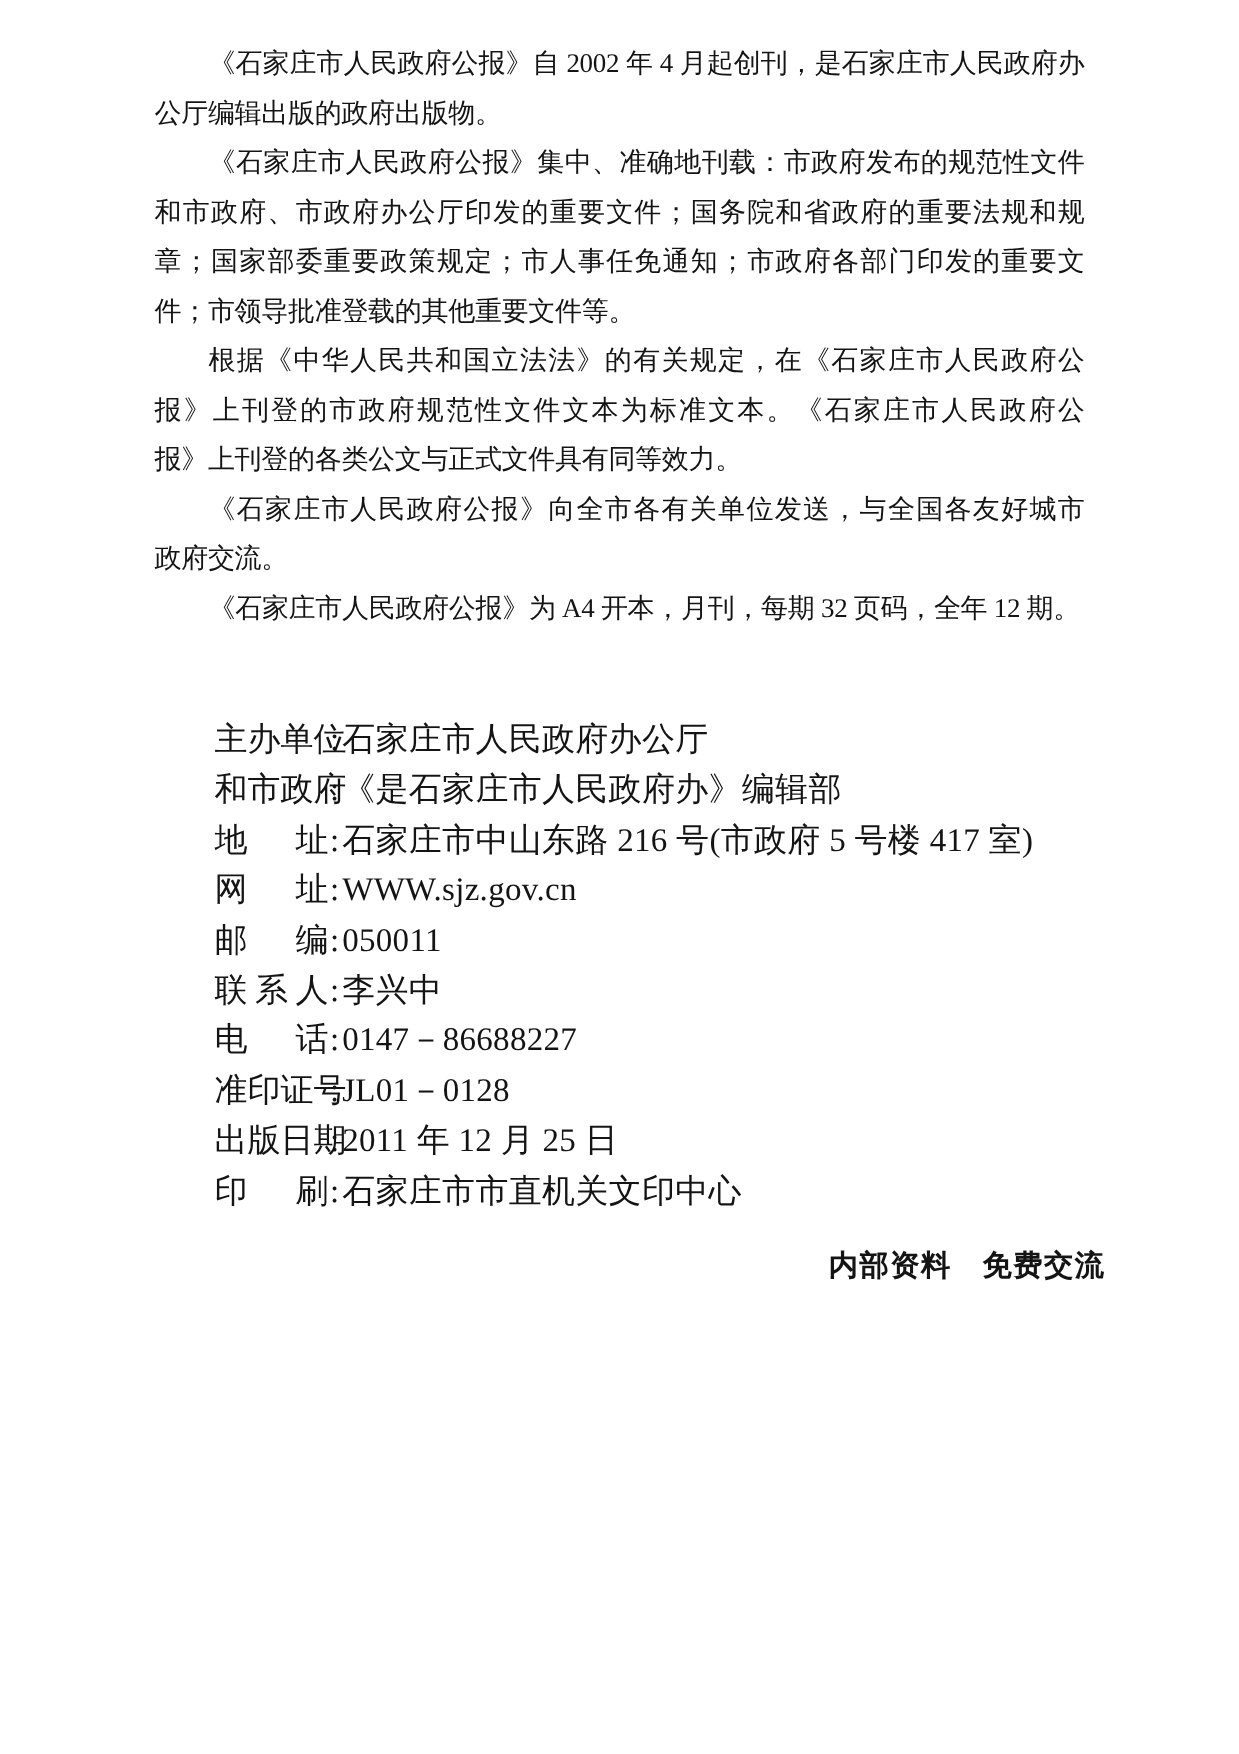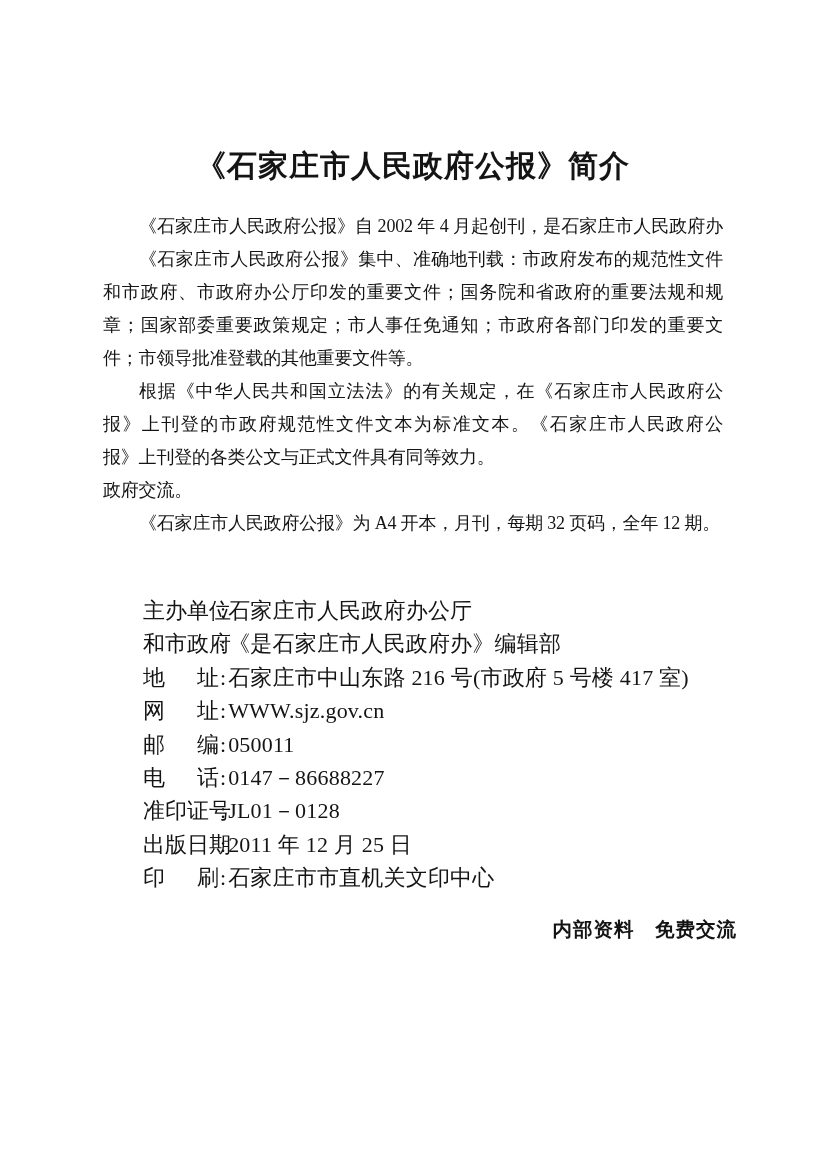--- a/index.html
+++ b/index.html
@@ -62,38 +62,39 @@
     font-size: 19.5px;
     line-height: 21px;
     letter-spacing: 1px;
   }
 </style>
 </head>
 <body>
 
 <div class="page">
 
-  <h1 class="doc-title">《石家庄市人民政府公报》简介</h1>
 
   <div class="body-text">
     <div class="paragraph">
       <div class="line first">《石家庄市人民政府公报》自 2002 年 4 月起创刊，是石家庄市人民政府办</div>
+      <div class="line end">公厅编辑出版的政府出版物。</div>
     </div>
     <div class="paragraph">
       <div class="line first">《石家庄市人民政府公报》集中、准确地刊载：市政府发布的规范性文件</div>
       <div class="line">和市政府、市政府办公厅印发的重要文件；国务院和省政府的重要法规和规</div>
       <div class="line">章；国家部委重要政策规定；市人事任免通知；市政府各部门印发的重要文</div>
       <div class="line end">件；市领导批准登载的其他重要文件等。</div>
     </div>
     <div class="paragraph">
       <div class="line first">根据《中华人民共和国立法法》的有关规定，在《石家庄市人民政府公</div>
       <div class="line">报》上刊登的市政府规范性文件文本为标准文本。《石家庄市人民政府公</div>
       <div class="line end">报》上刊登的各类公文与正式文件具有同等效力。</div>
     </div>
     <div class="paragraph">
+      <div class="line first">《石家庄市人民政府公报》向全市各有关单位发送，与全国各友好城市</div>
       <div class="line end">政府交流。</div>
     </div>
     <div class="paragraph">
       <div class="line first end">《石家庄市人民政府公报》为 A4 开本，月刊，每期 32 页码，全年 12 期。</div>
     </div>
   </div>
 
   <div class="info-list">
     <div class="info-row">
       <span class="info-label">主办单位</span><span class="info-colon">:</span><span class="info-value">石家庄市人民政府办公厅</span>
@@ -104,20 +105,23 @@
     <div class="info-row">
       <span class="info-label">地址</span><span class="info-colon">:</span><span class="info-value">石家庄市中山东路 216 号(市政府 5 号楼 417 室)</span>
     </div>
     <div class="info-row">
       <span class="info-label">网址</span><span class="info-colon">:</span><span class="info-value">WWW.sjz.gov.cn</span>
     </div>
     <div class="info-row">
       <span class="info-label">邮编</span><span class="info-colon">:</span><span class="info-value">050011</span>
     </div>
     <div class="info-row">
+      <span class="info-label">联系人</span><span class="info-colon">:</span><span class="info-value">李兴中</span>
+    </div>
+    <div class="info-row">
       <span class="info-label">电话</span><span class="info-colon">:</span><span class="info-value">0147－86688227</span>
     </div>
     <div class="info-row">
       <span class="info-label">准印证号</span><span class="info-colon">:</span><span class="info-value">JL01－0128</span>
     </div>
     <div class="info-row">
       <span class="info-label">出版日期</span><span class="info-colon">:</span><span class="info-value">2011 年 12 月 25 日</span>
     </div>
     <div class="info-row">
       <span class="info-label">印刷</span><span class="info-colon">:</span><span class="info-value">石家庄市市直机关文印中心</span>

